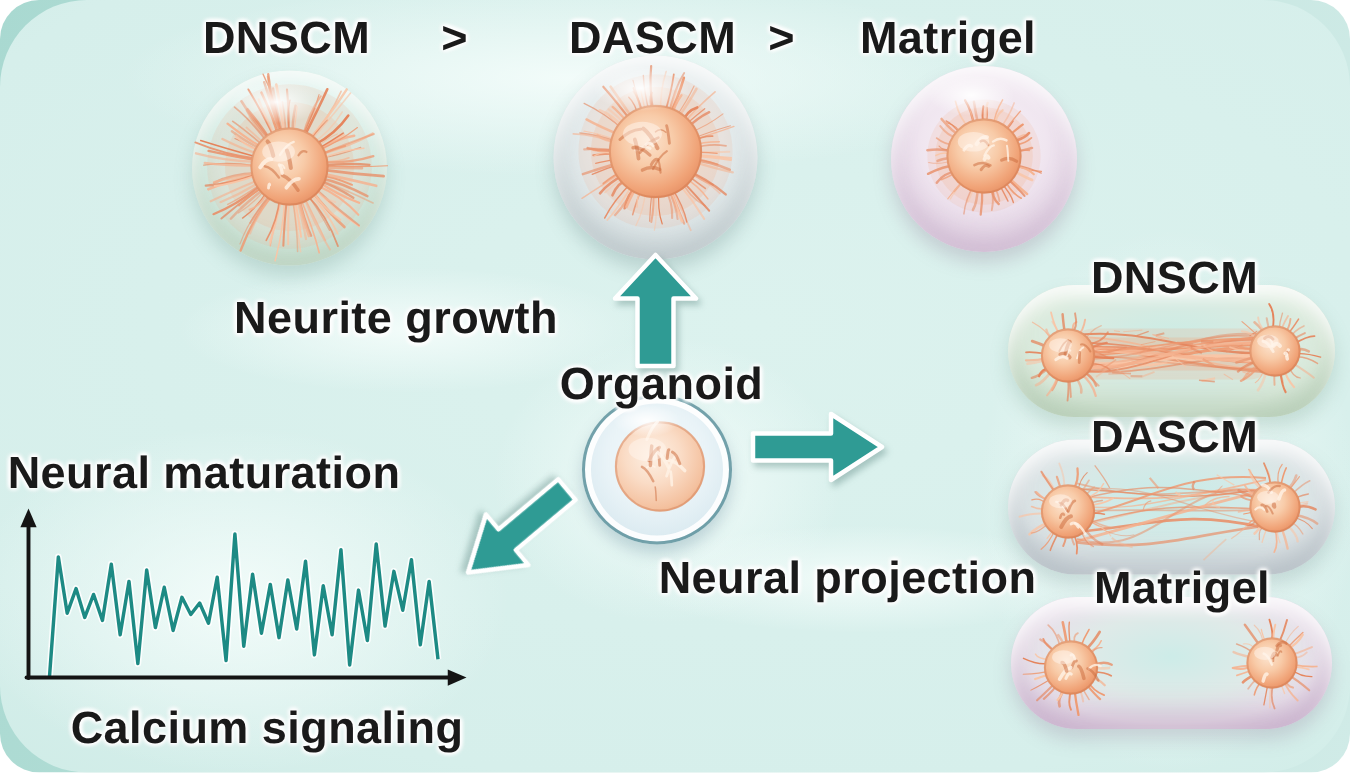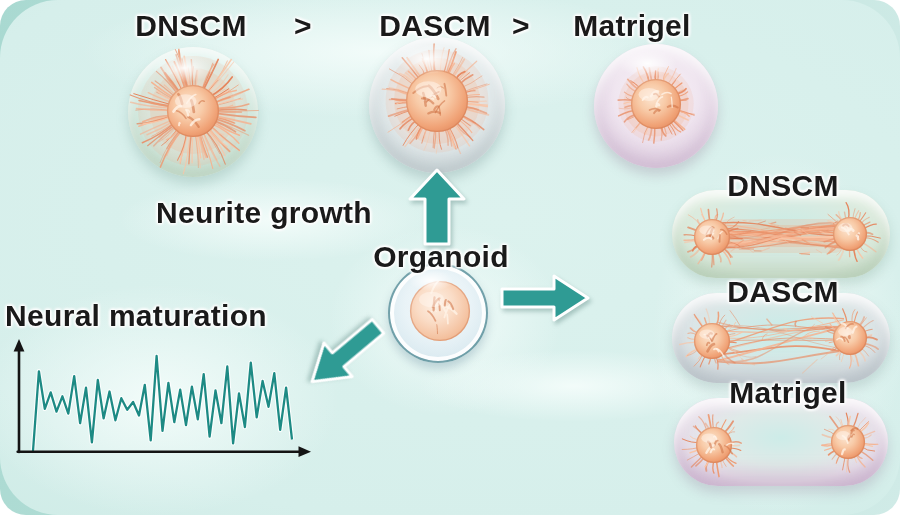--- a/index.html
+++ b/index.html
@@ -878,18 +878,20 @@
   </div>
 
   <div class="txt" style="left:191px;top:9px;">DNSCM</div>
   <div class="txt" style="left:303px;top:9px;">&gt;</div>
   <div class="txt" style="left:435px;top:9px;">DASCM</div>
   <div class="txt" style="left:521px;top:9px;">&gt;</div>
   <div class="txt" style="left:632px;top:9px;">Matrigel</div>
 
   <div class="txt" style="left:441px;top:240px;">Organoid</div>
   <div class="txt" style="left:264px;top:196px;">Neurite growth</div>
+  <div class="txt" style="left:565px;top:369px;">Neural projection</div>
   <div class="txt" style="left:136px;top:299px;">Neural maturation</div>
+  <div class="txt" style="left:178px;top:469px;">Calcium signaling</div>
 
   <div class="txt" style="left:783px;top:169px;">DNSCM</div>
   <div class="txt" style="left:783px;top:275px;">DASCM</div>
   <div class="txt" style="left:788px;top:376px;">Matrigel</div>
 </div>
 
 </body></html>

